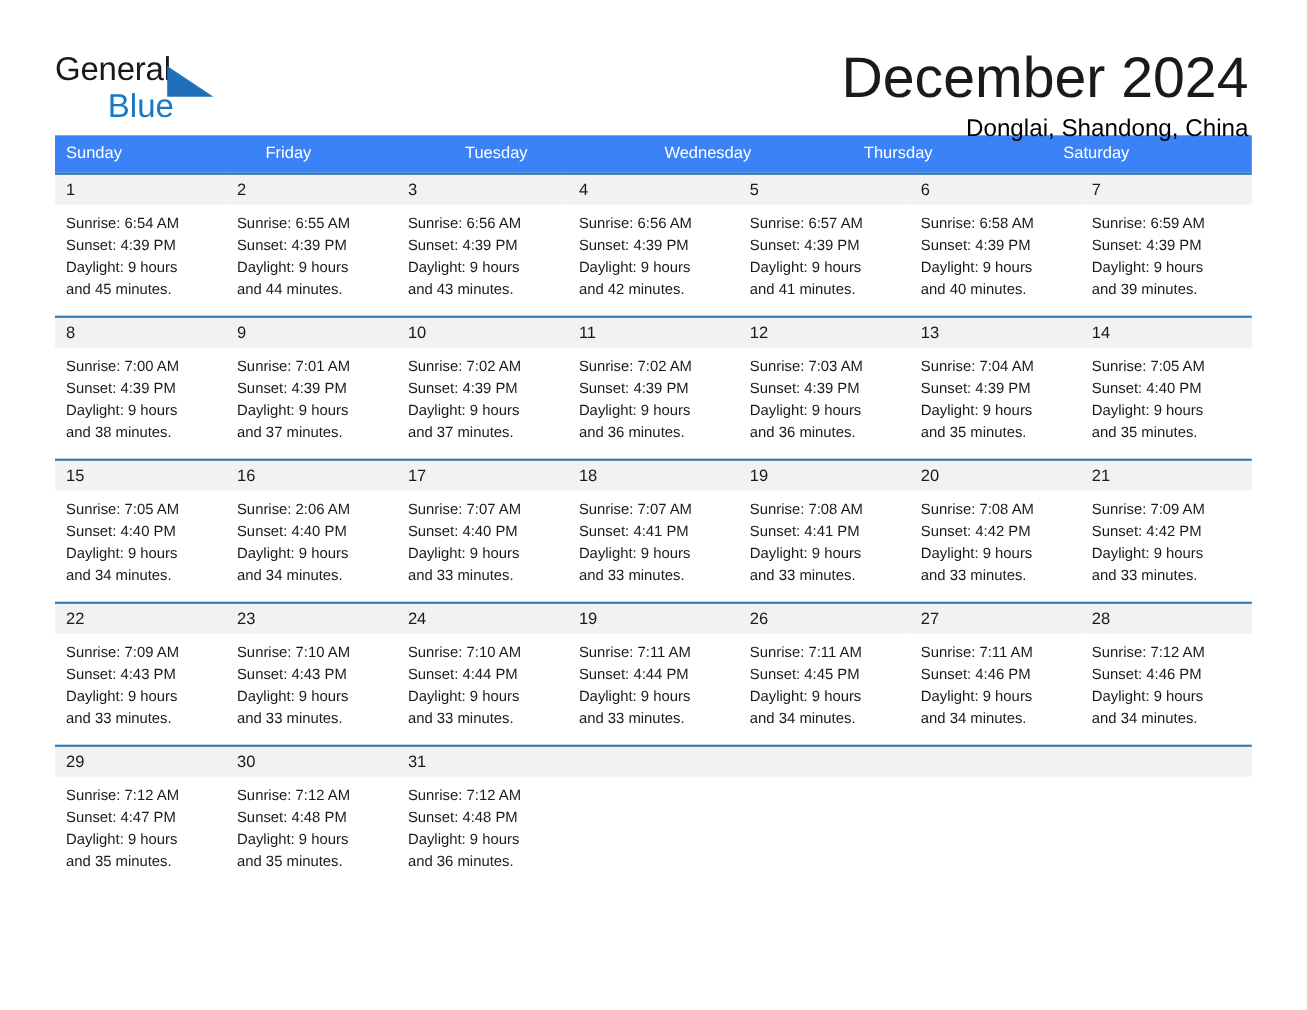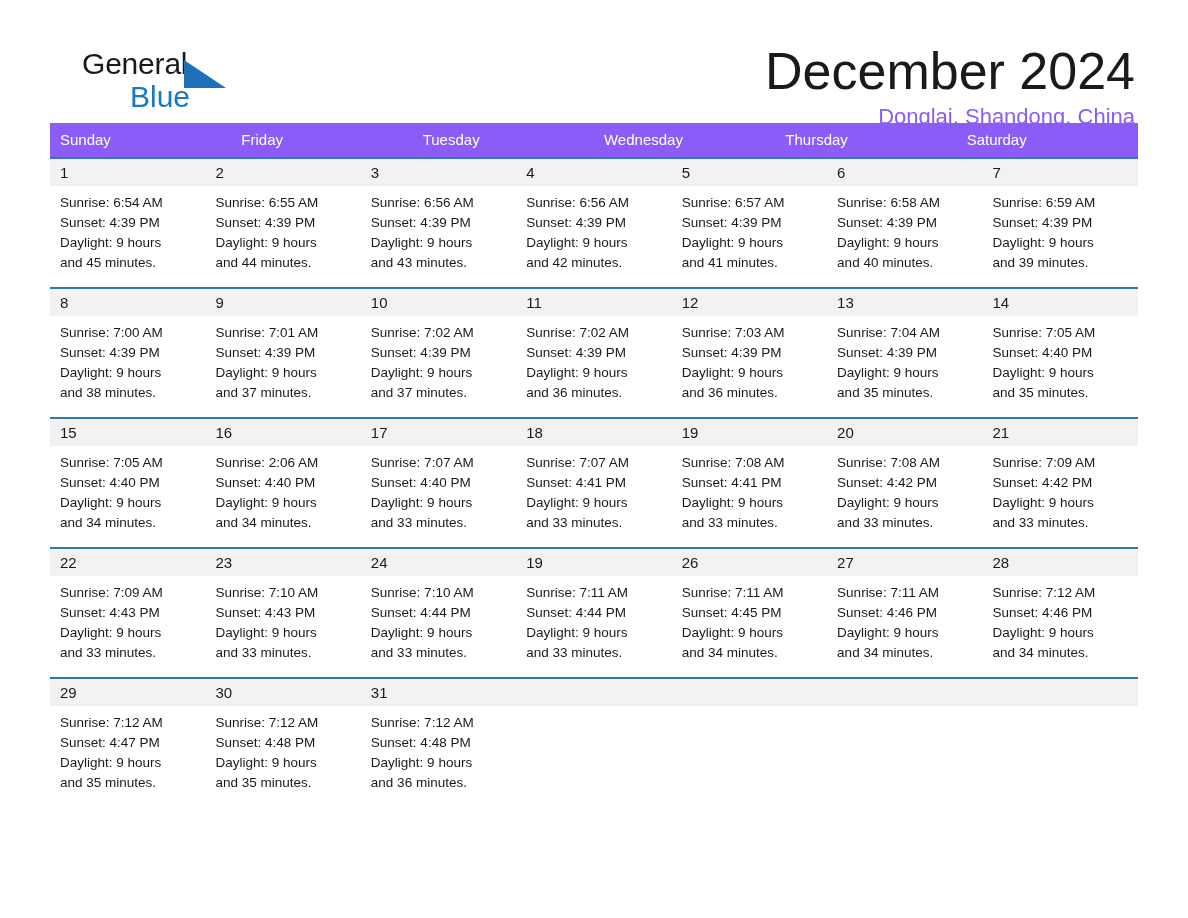--- a/index.html
+++ b/index.html
@@ -7,38 +7,38 @@
     width: 1188px; height: 918px;
     background: #ffffff;
     font-family: "Liberation Sans", sans-serif;
     -webkit-font-smoothing: antialiased;
   }
   .page { position: relative; width: 1188px; height: 918px; padding: 0 50px; }
 
   
   .header { display: flex; justify-content: space-between; align-items: flex-start;
             height: 110px; padding-top: 48px; }
-  .logo { position: relative; width: 180px; height: 70px; margin-left: 32px; }
+  .logo { position: relative; width: 180px; height: 70px; }
   .logo-general { font-size: 30px; color: #1a1a1a; letter-spacing: -0.2px;
                   line-height: 32px; display: block; }
   .logo-tri { position: absolute; left: 102px; top: 12px;
               width: 0; height: 0;
               border-left: 42px solid #1e70b8;
               border-top: 28px solid transparent; }
   .logo-blue { font-size: 30px; color: #1878c4; line-height: 32px;
                display: block; margin-left: 48px; margin-top: 1px; }
 
   .titles { text-align: right; padding-right: 3px; }
   .month-title { font-size: 52px; font-weight: normal; color: #1a1a1a;
                  line-height: 46px; letter-spacing: 0px; }
-  .location { font-size: 22px; color: #8b5cf6; line-height: 30px; margin-top: 8px; }
+  .location { font-size: 22px; color: #000000; line-height: 30px; margin-top: 8px; }
 
   
   .calendar { margin-top: 13px; width: 1088px; }
-  .dow-row { display: flex; background: #8b5cf6; }
+  .dow-row { display: flex; background: #3b82f6; }
   .dow { flex: 1 1 0; color: #ffffff; font-size: 15px; padding: 8px 0 9px 10px; }
 
   .week { display: flex; border-top: 2px solid #2e77b6; }
   .week.spaced { margin-top: 14px; }
   .cell { flex: 1 1 0; min-width: 0; }
   .cell-date { background: #f2f2f2; font-size: 15px; color: #1a1a1a;
                padding: 5px 0 5px 10px; height: 27px; }
   .cell-date.empty { color: transparent; }
   .cell-body { padding: 7px 0 0 10px; }
   .cell-line { font-size: 13.5px; color: #1a1a1a; line-height: 20px;

